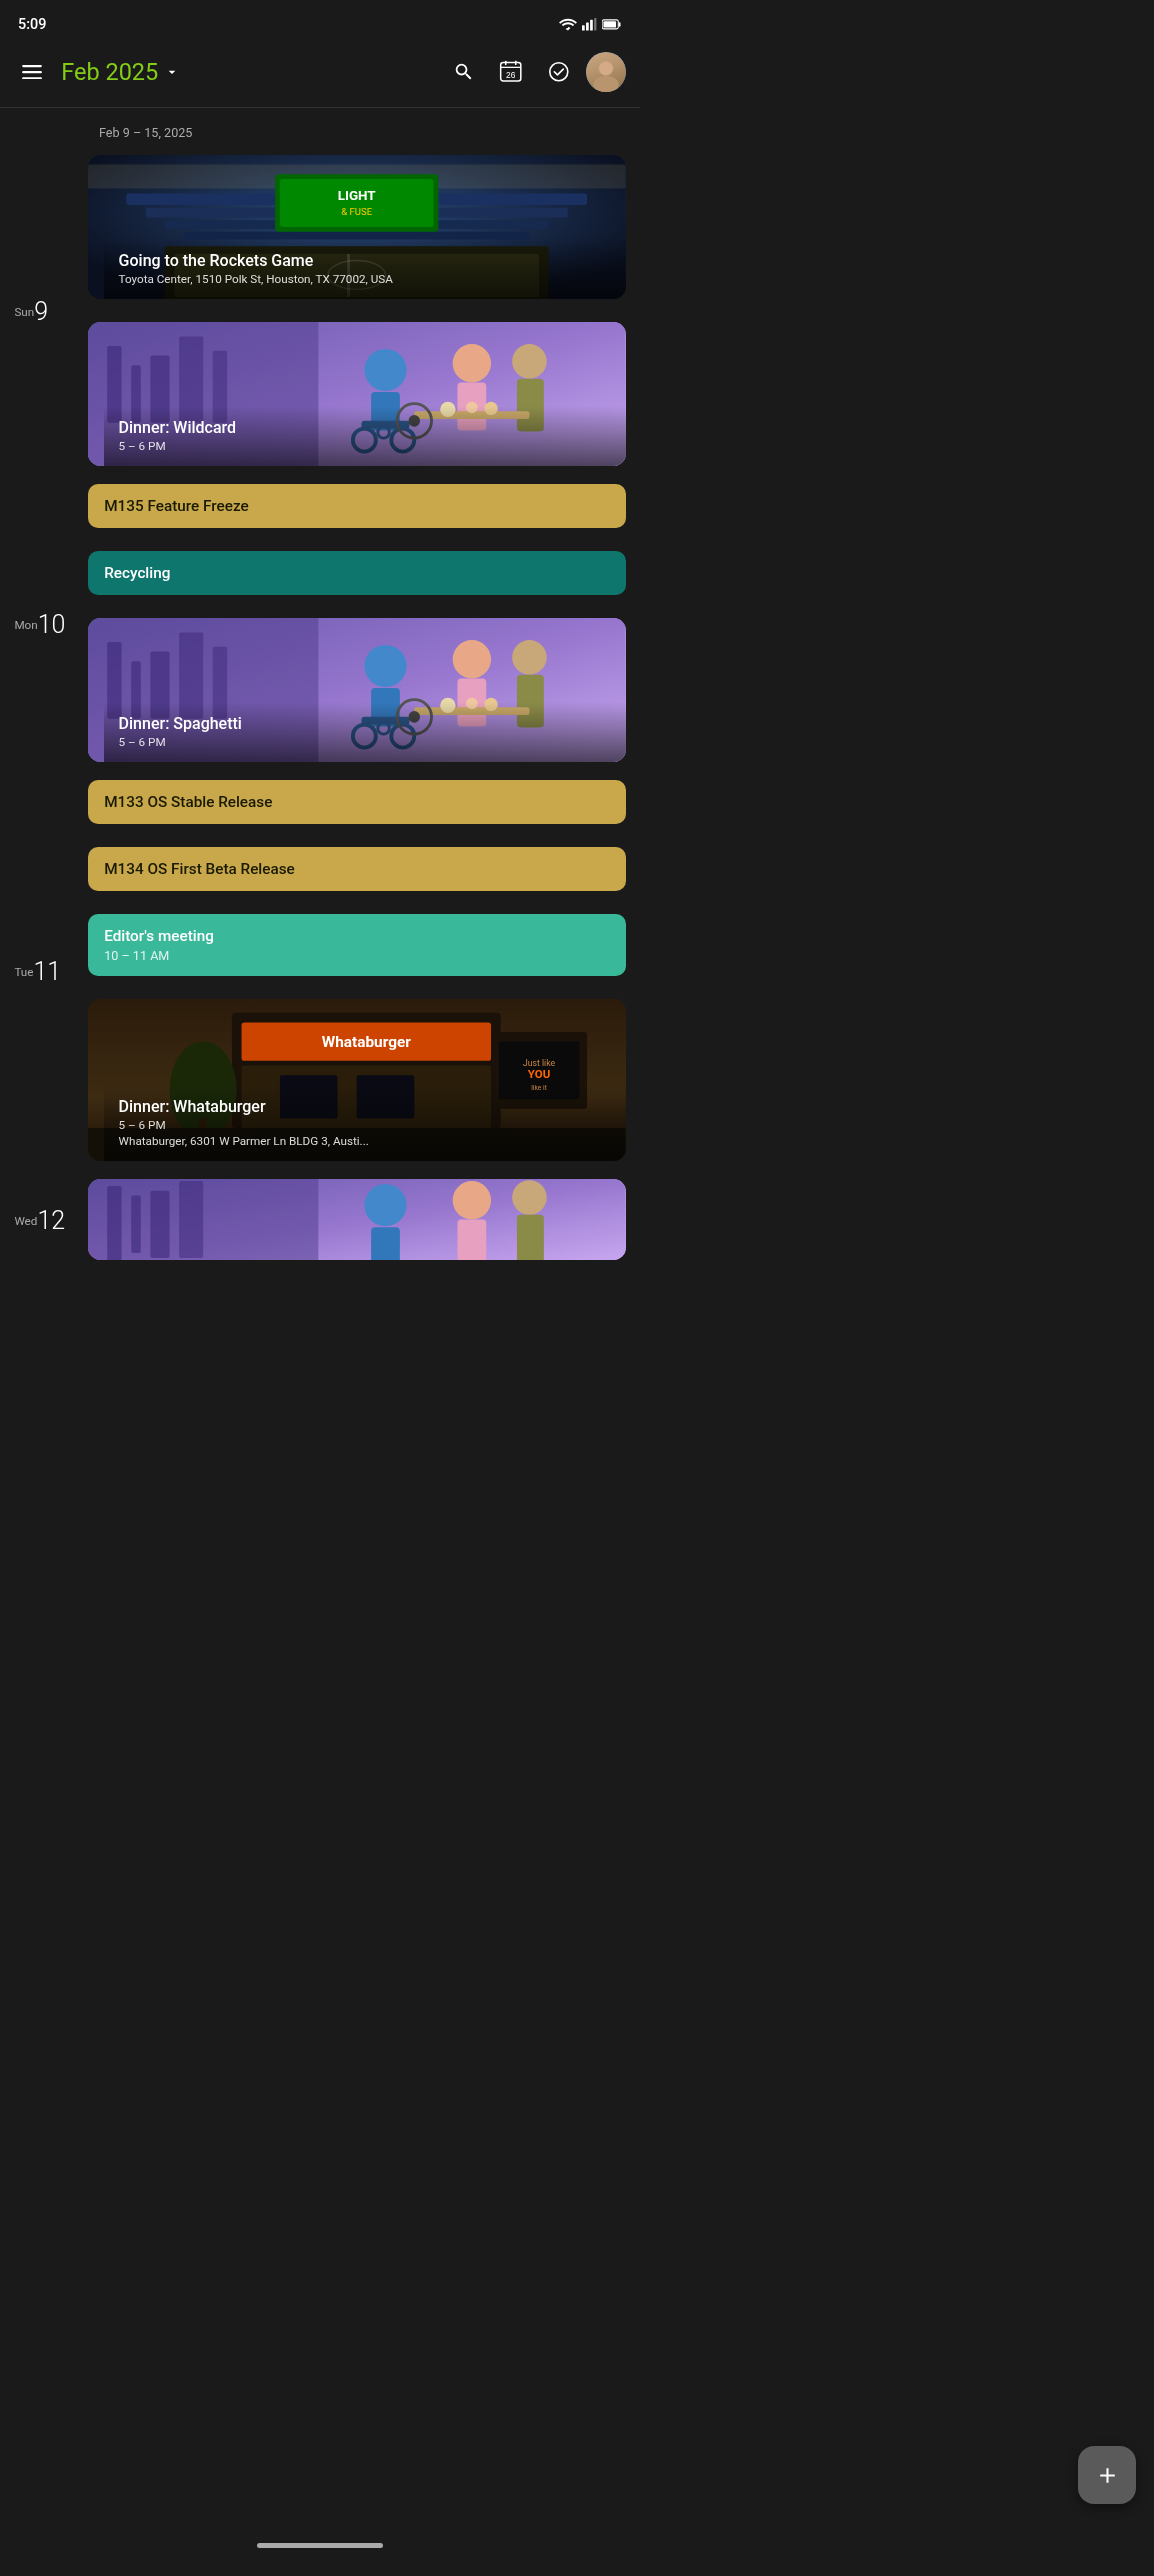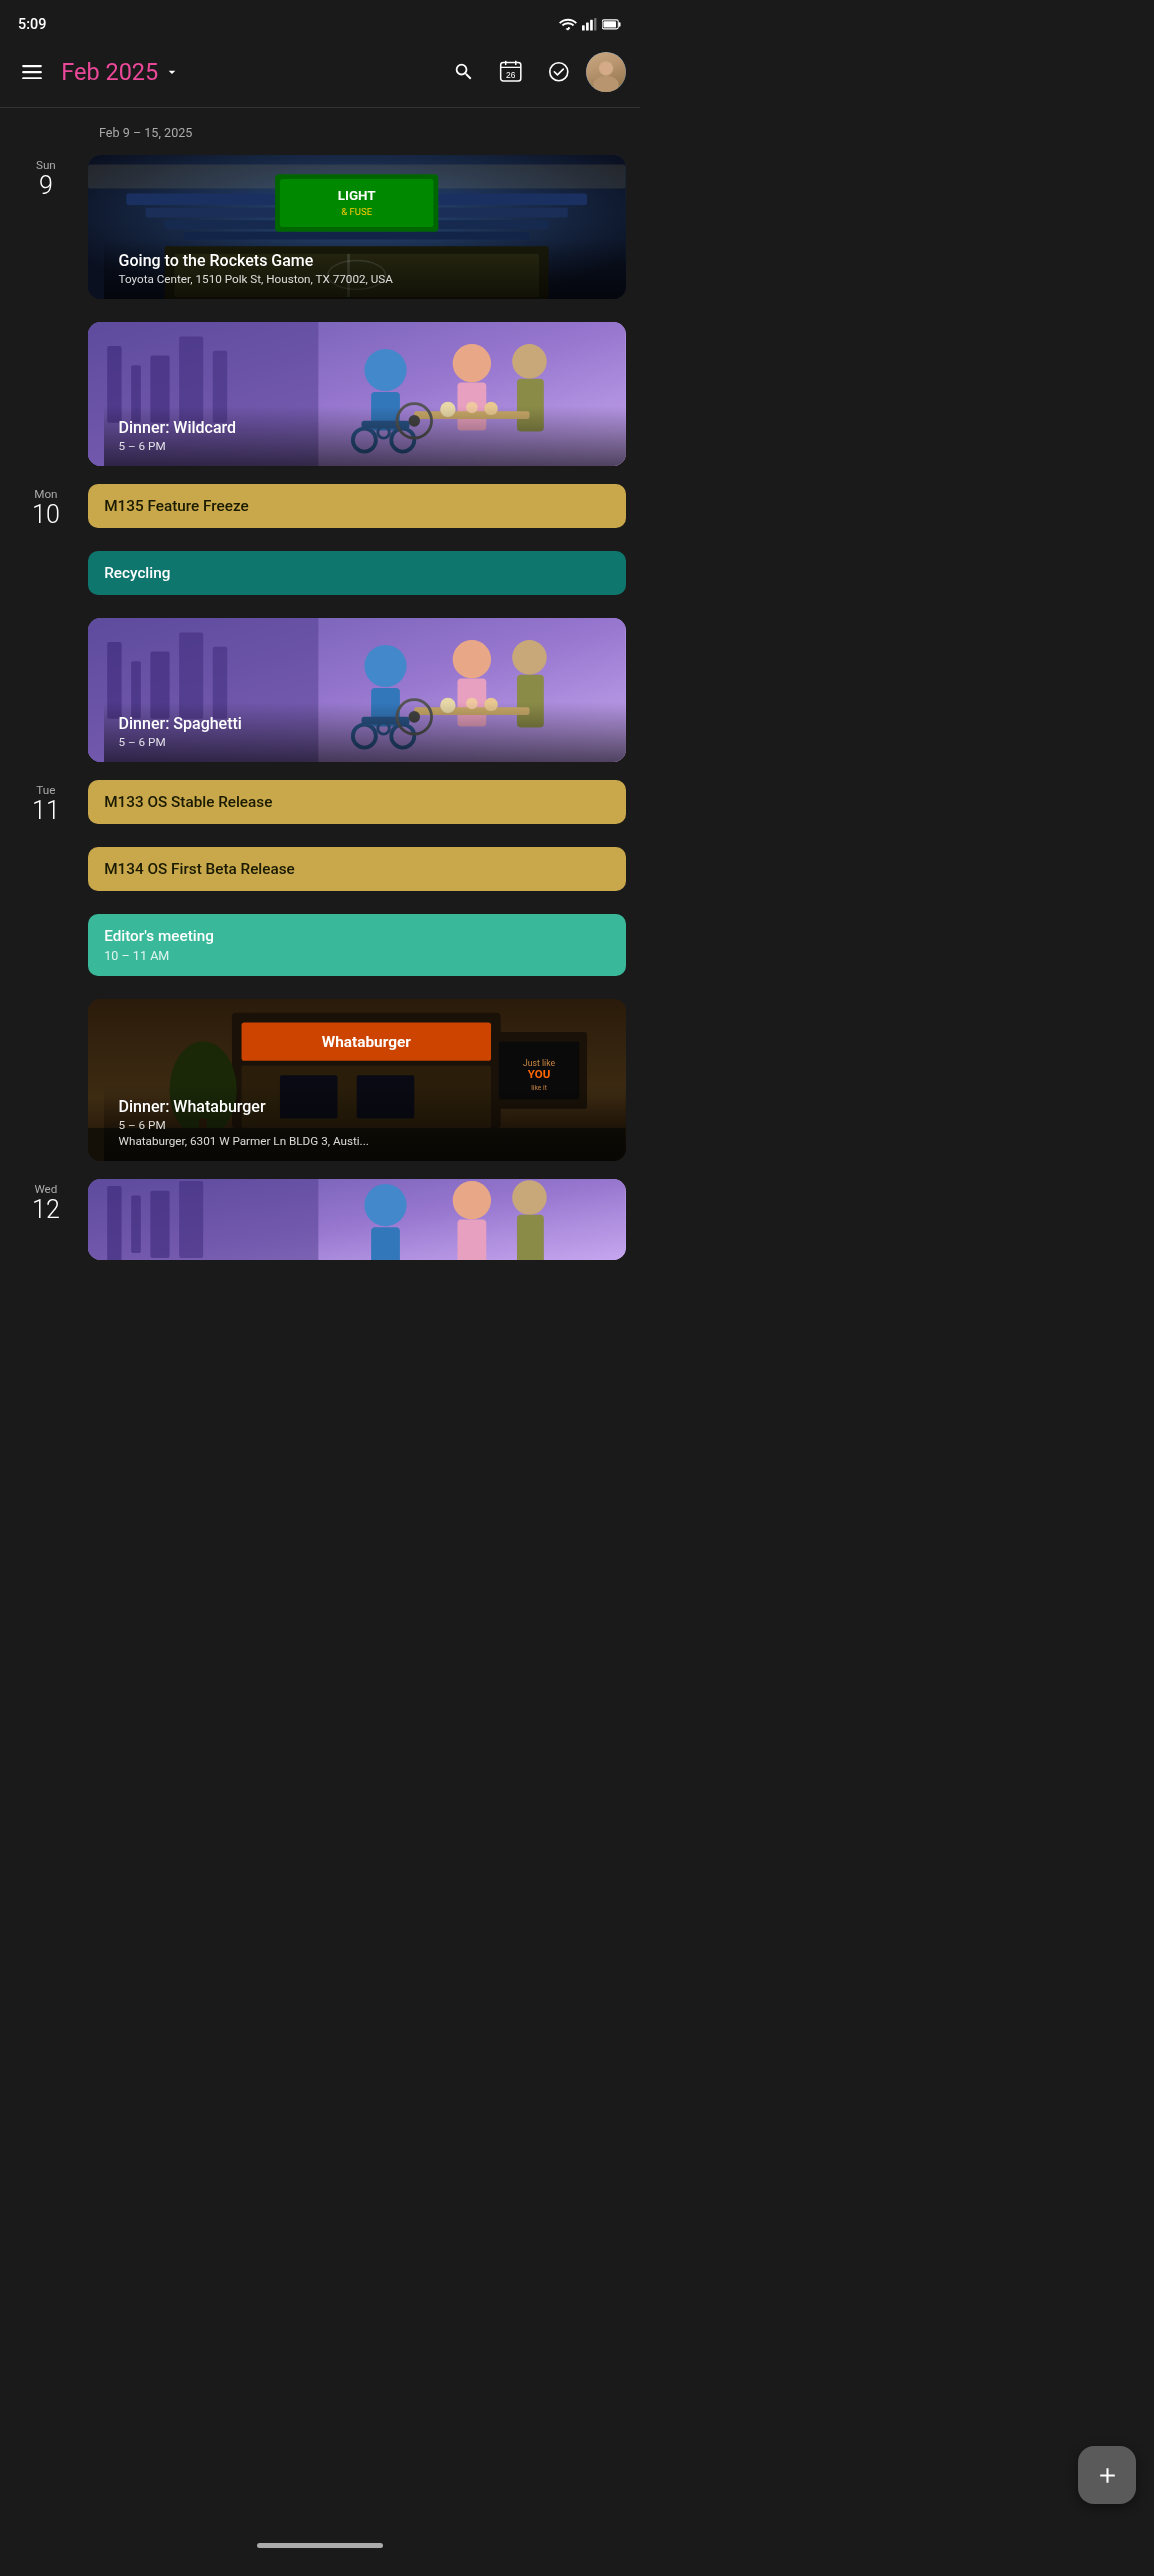--- a/index.html
+++ b/index.html
@@ -46,21 +46,21 @@
       width: 36px;
       height: 36px;
       display: flex;
       align-items: center;
       justify-content: center;
       cursor: pointer;
     }
     .month-title {
       font-size: 23.5px;
       font-weight: 400;
-      color: #ec4899;
+      color: #84cc16;
       display: flex;
       align-items: center;
       gap: 5.4px;
       cursor: pointer;
       flex: 1;
     }
     .header-actions {
       display: flex;
       align-items: center;
       gap: 7.2px;
@@ -111,21 +111,20 @@
     
     .day-section {
       display: flex;
       padding: 3.6px 14.4px 14.4px 14.4px;
       gap: 10.8px;
     }
     .day-label {
       width: 63px;
       min-width: 63px;
       display: flex;
-      flex-direction: column;
       align-items: center;
       padding-top: 3.6px;
     }
     .day-name {
       font-size: 11.7px;
       color: #aaaaaa;
       font-weight: 400;
     }
     .day-number {
       font-size: 25px;

